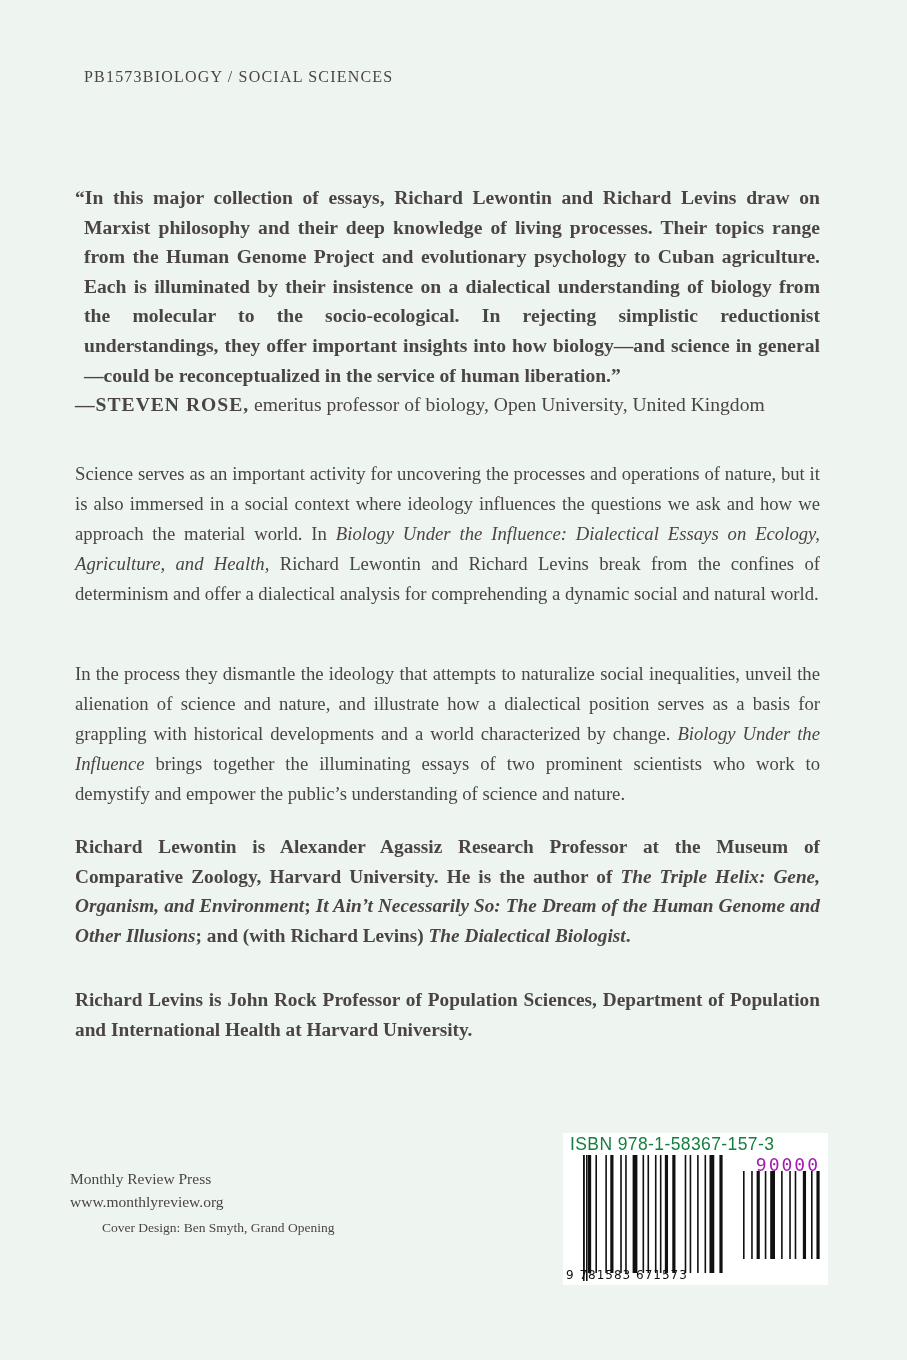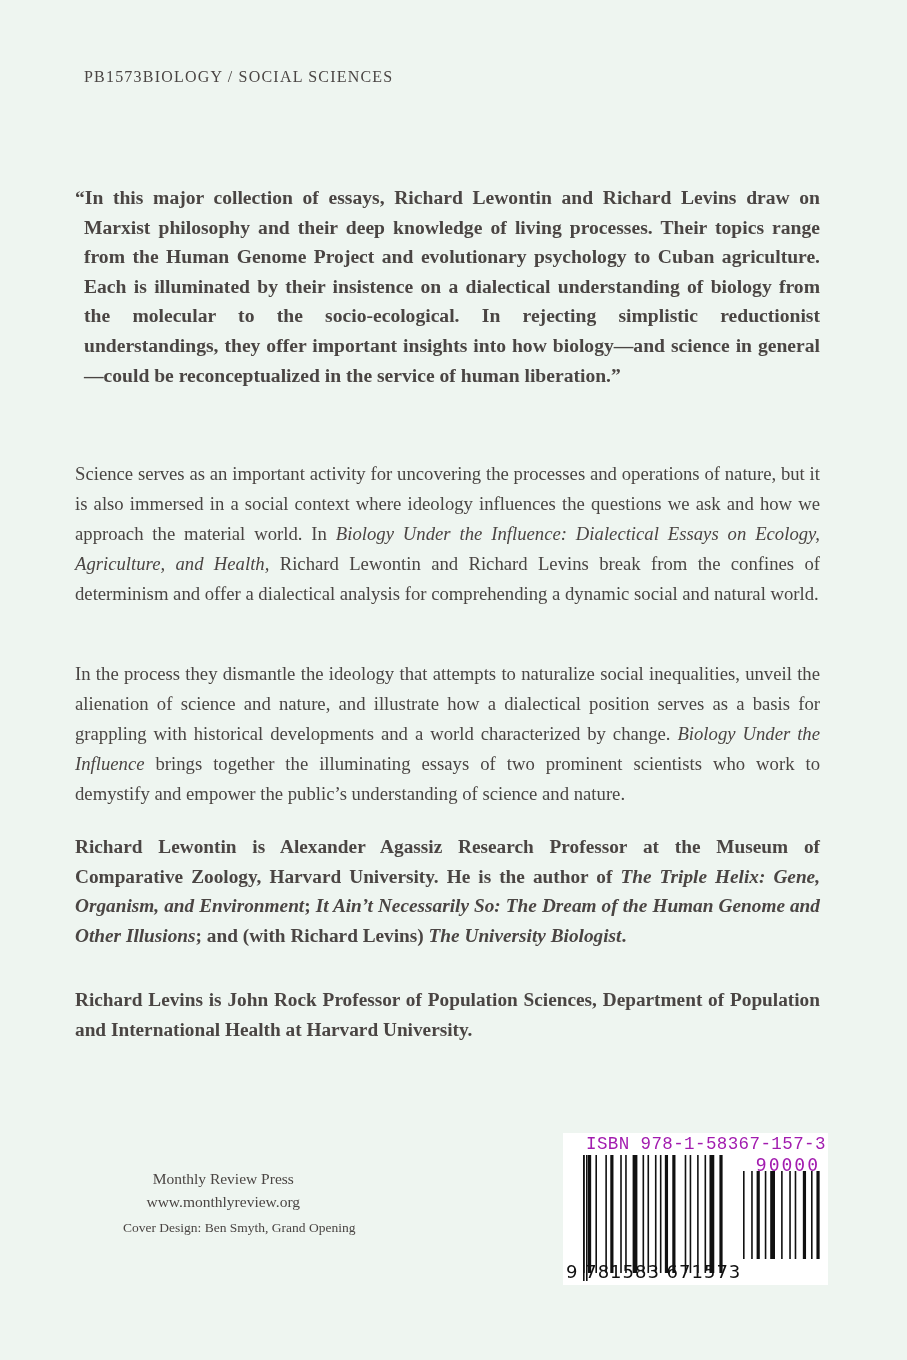--- a/index.html
+++ b/index.html
@@ -40,67 +40,68 @@
   .bio1 { top: 832px; }
   .bio2 { top: 985px; }
   .bio1, .bio2 {
     font-weight: bold;
     font-size: 19.3px; line-height: 29.6px;
     text-align: justify;
   }
   .bio1 p, .bio2 p { margin: 0; }
   i { font-style: italic; }
   .publisher {
-    position: absolute; left: 91px; top: 1168px;
-    font-size: 15.5px; line-height: 22.5px; text-align: center;
+    position: absolute; left: 70px; top: 1168px;
+    font-size: 15.5px; line-height: 22.5px;
   }
   .publisher .credit { font-size: 13.5px; margin-top: 4px; margin-left: 32px; }
   .barcode-box {
     position: absolute; left: 563px; top: 1133px; width: 265px; height: 152px;
     background: #ffffff;
   }
   .isbn-text {
-    position: absolute; left: 23px; top: 1px;
-    font-family: Liberation Mono, monospace;
-    font-size: 17.5px; letter-spacing: 0.4px; color: #a21caf;
+    position: absolute; left: 7px; top: 1px;
+    font-family: Liberation Sans, sans-serif;
+    font-size: 17.5px; letter-spacing: 0.4px; color: #15803d;
   }
   .addon-digits {
     position: absolute; right: 8px; top: 21px;
     font-family: "DejaVu Sans Mono", "Liberation Mono", monospace;
     font-size: 18px; letter-spacing: 2px; color: #a21caf;
   }
   .ean-digits {
     position: absolute; left: 3px; bottom: 3px;
     font-family: "DejaVu Sans", "Liberation Sans", sans-serif;
-    font-size: 18px; color: #111; letter-spacing: 1px;
+    font-size: 12px; color: #111; letter-spacing: 1px;
   }
   svg.bars { position: absolute; left: 0; top: 0; }
 </style>
 </head>
 <body>
 
 <div class="header">
   <span>PB1573</span>
   <span>BIOLOGY / SOCIAL SCIENCES</span>
 </div>
 
 <div class="content quote">
   <p>“In this major collection of essays, Richard Lewontin and Richard Levins draw on Marxist philosophy and their deep knowledge of living processes. Their topics range from the Human Genome Project and evolutionary psychology to Cuban agriculture. Each is illuminated by their insistence on a dialectical understanding of biology from the molecular to the socio-ecological. In rejecting simplistic reductionist understandings, they offer important insights into how biology—and science in general—could be reconceptualized in the service of human liberation.”</p>
+  <p class="attr"><b>—STEVEN ROSE,</b><span> emeritus professor of biology, Open University, United Kingdom</span></p>
 </div>
 
 <div class="content body1">
   <p><span>Science serves as an important activity for uncovering the processes and operations of nature, but it is also immersed in a social context where ideology influences the questions we ask and how we approach the material world. In </span><i>Biology Under the Influence: Dialectical Essays on Ecology, Agriculture, and Health,</i><span> Richard Lewontin and Richard Levins break from the confines of determinism and offer a dialectical analysis for comprehending a dynamic social and natural world.</span></p>
 </div>
 
 <div class="content body2">
   <p><span>In the process they dismantle the ideology that attempts to naturalize social inequalities, unveil the alienation of science and nature, and illustrate how a dialectical position serves as a basis for grappling with historical developments and a world characterized by change. </span><i>Biology Under the Influence</i><span> brings together the illuminating essays of two prominent scientists who work to demystify and empower the public’s understanding of science and nature.</span></p>
 </div>
 
 <div class="content bio1">
-  <p><span>Richard Lewontin is Alexander Agassiz Research Professor at the Museum of Comparative Zoology, Harvard University. He is the author of </span><i>The Triple Helix: Gene, Organism, and Environment</i><span>; </span><i>It Ain’t Necessarily So: The Dream of the Human Genome and Other Illusions</i><span>; and (with Richard Levins) </span><i>The University Biologist</i><span>.</span></p>
+  <p><span>Richard Lewontin is Alexander Agassiz Research Professor at the Museum of Comparative Zoology, Harvard University. He is the author of </span><i>The Triple Helix: Gene, Organism, and Environment</i><span>; </span><i>It Ain’t Necessarily So: The Dream of the Human Genome and Other Illusions</i><span>; and (with Richard Levins) </span><i>The Dialectical Biologist</i><span>.</span></p>
 </div>
 
 <div class="content bio2">
   <p>Richard Levins is John Rock Professor of Population Sciences, Department of Population and International Health at Harvard University.</p>
 </div>
 
 <div class="publisher">
   <div>Monthly Review Press</div>
   <div>www.monthlyreview.org</div>
   <div class="credit">Cover Design: Ben Smyth, Grand Opening</div>

